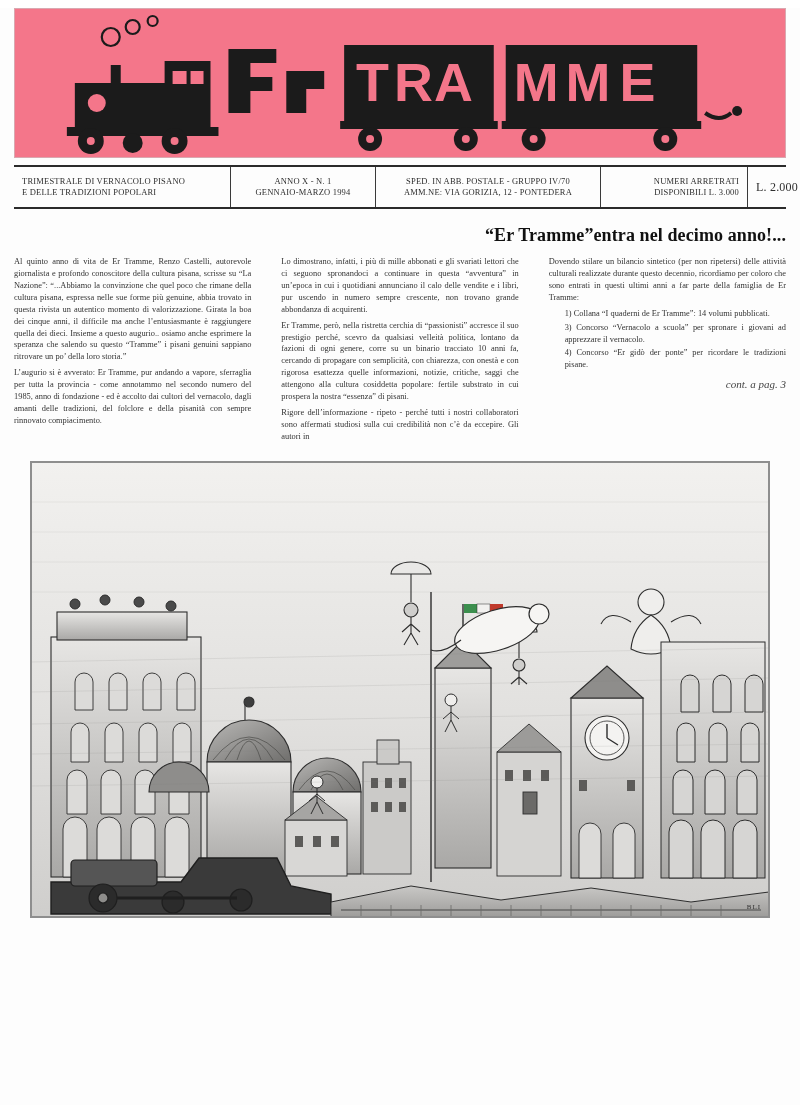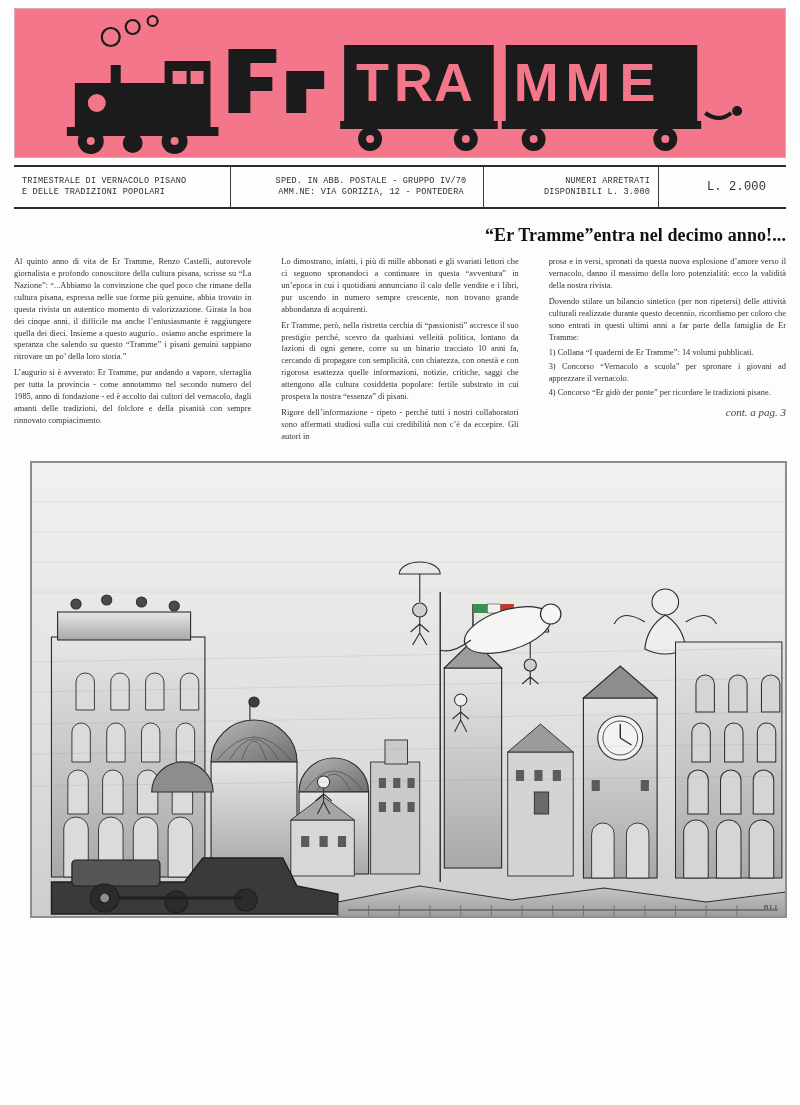--- a/index.html
+++ b/index.html
@@ -44,22 +44,21 @@
   }
 
   
   .infobar {
     margin: 7px 14px 0 14px;
     border-top: 2px solid #2b2b2b;
     border-bottom: 2px solid #2b2b2b;
     display: flex;
     align-items: stretch;
     height: 40px;
-    font-family: Liberation Mono, monospace;
-    gap: 28px;
+    font-family: Liberation Serif, serif;
   }
   .infocell {
     display: flex;
     flex-direction: column;
     justify-content: center;
     padding: 0 8px;
     border-right: 1px solid #3a3a3a;
     font-size: 8.5px;
     letter-spacing: 0.2px;
     color: #2e2e2e;
@@ -102,33 +101,33 @@
   }
   .col {
     flex: 1 1 0;
     min-width: 0;
   }
   .col p {
     margin: 0 0 4px 0;
     text-align: justify;
     hyphens: auto;
   }
-  .col p.tight { margin-bottom: 2px; }
+  .col p.tight { margin-bottom: 2px; margin-left: 16px; }
   .contd {
     text-align: right;
     font-style: italic;
     font-size: 11px;
     margin-top: 6px;
     color: #444;
   }
 
   
   .illustration {
     position: relative;
-    margin: 14px 13px 0 30px;
+    margin: 14px 30px 0 30px;
     height: 455px;
     border: 1px solid #8e8e8e;
     background: #c4b5fd;
     overflow: hidden;
   }
   .illu-svg {
     position: absolute;
     inset: 0;
     width: 100%;
     height: 100%;
@@ -215,20 +214,24 @@
         <circle cx="724" cy="102" r="5" fill="#1b1b1b"></circle>
       </svg>
     </div>
   </div>
 
   <div class="infobar">
     <div class="infocell ic-1">
       <div class="line">TRIMESTRALE DI VERNACOLO PISANO</div>
       <div class="line">E DELLE TRADIZIONI POPOLARI</div>
     </div>
+    <div class="infocell ic-2">
+      <div class="line">ANNO X - N. 1</div>
+      <div class="line">GENNAIO-MARZO 1994</div>
+    </div>
     <div class="infocell ic-3">
       <div class="line">SPED. IN ABB. POSTALE - GRUPPO IV/70</div>
       <div class="line">AMM.NE: VIA GORIZIA, 12 - PONTEDERA</div>
     </div>
     <div class="infocell ic-4">
       <div class="line">NUMERI ARRETRATI</div>
       <div class="line">DISPONIBILI L. 3.000</div>
     </div>
     <div class="infocell ic-5">
       <div class="line">L. 2.000</div>
@@ -241,21 +244,20 @@
     <div class="col">
       <p>Al quinto anno di vita de Er Tramme, Renzo Castelli, autorevole giornalista e profondo conoscitore della cultura pisana, scrisse su “La Nazione”: “...Abbiamo la convinzione che quel poco che rimane della cultura pisana, espressa nelle sue forme più genuine, abbia trovato in questa rivista un autentico momento di valorizzazione. Girata la boa dei cinque anni, il difficile ma anche l’entusiasmante è raggiungere quella dei dieci. Insieme a questo augurio.. osiamo anche esprimere la speranza che salendo su questo “Tramme” i pisani genuini sappiano ritrovare un po’ della loro storia.”</p>
       <p>L’augurio si è avverato: Er Tramme, pur andando a vapore, sferraglia per tutta la provincia - come annotammo nel secondo numero del 1985, anno di fondazione - ed è accolto dai cultori del vernacolo, dagli amanti delle tradizioni, del folclore e della pisanità con sempre rinnovato compiacimento.</p>
     </div>
     <div class="col">
       <p>Lo dimostrano, infatti, i più di mille abbonati e gli svariati lettori che ci seguono spronandoci a continuare in questa “avventura” in un’epoca in cui i quotidiani annunciano il calo delle vendite e i libri, pur uscendo in numero sempre crescente, non trovano grande abbondanza di acquirenti.</p>
       <p>Er Tramme, però, nella ristretta cerchia di “passionisti” accresce il suo prestigio perché, scevro da qualsiasi velleità politica, lontano da fazioni di ogni genere, corre su un binario tracciato 10 anni fa, cercando di propagare con semplicità, con chiarezza, con onestà e con rigorosa esattezza quelle informazioni, notizie, critiche, saggi che attengono alla cultura cosiddetta popolare: fertile substrato in cui prospera la nostra “essenza” di pisani.</p>
       <p>Rigore dell’informazione - ripeto - perché tutti i nostri collaboratori sono affermati studiosi sulla cui credibilità non c’è da eccepire. Gli autori in</p>
     </div>
     <div class="col">
-      <p>prosa e in versi, spronati da questa nuova esplosione d’amore verso il vernacolo, danno il massimo della loro potenzialità: ecco la validità della nostra rivista.</p>
       <p>Dovendo stilare un bilancio sintetico (per non ripetersi) delle attività culturali realizzate durante questo decennio, ricordiamo per coloro che sono entrati in questi ultimi anni a far parte della famiglia de Er Tramme:</p>
       <p class="tight">1) Collana “I quaderni de Er Tramme”: 14 volumi pubblicati.</p>
       <p class="tight">3) Concorso “Vernacolo a scuola” per spronare i giovani ad apprezzare il vernacolo.</p>
       <p class="tight">4) Concorso “Er gidò der ponte” per ricordare le tradizioni pisane.</p>
       <div class="contd">cont. a pag. 3</div>
     </div>
   </div>
 
   <div class="illustration">
     <svg class="illu-svg" viewBox="0 0 738 455" preserveAspectRatio="none">

